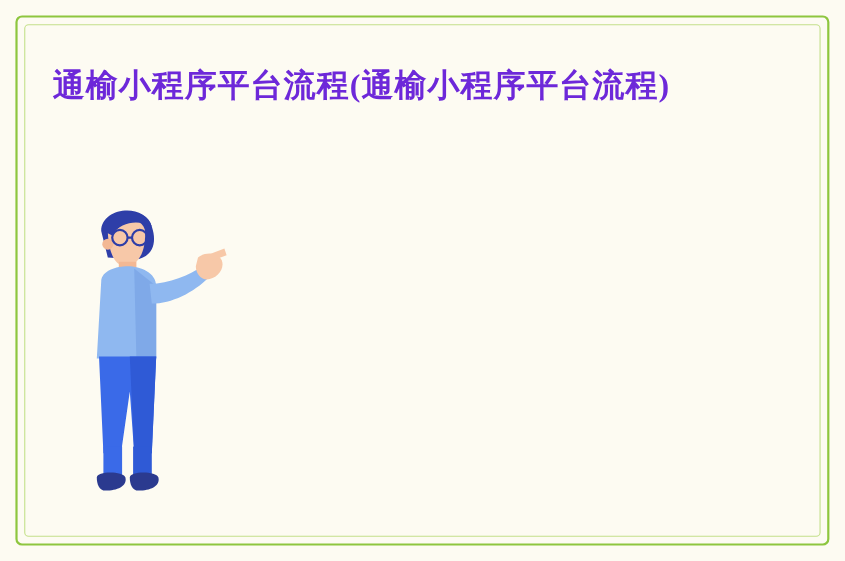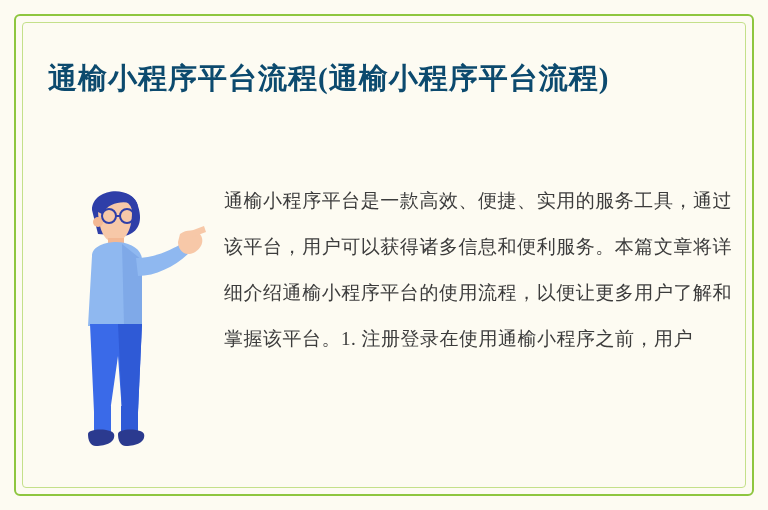--- a/index.html
+++ b/index.html
@@ -43,21 +43,21 @@
     box-sizing: border-box;
   }
   .title {
     position: absolute;
     left: 48px;
     top: 56px;
     width: 680px;
     font-size: 29px;
     line-height: 44px;
     font-weight: bold;
-    color: #0c4a6e;
+    color: #6d28d9;
     letter-spacing: 1px;
     font-family: "Liberation Serif", serif;
   }
   .illustration {
     position: absolute;
     left: 62px;
     top: 176px;
     width: 150px;
     height: 290px;
   }
@@ -115,15 +115,14 @@
       <path d="M56 148 L80 148 L76 236 L60 236 Z" fill="#2f5ad6"></path>
 
       <rect x="32" y="230" width="17" height="30" fill="#3a6ae8"></rect>
       <rect x="59" y="230" width="17" height="30" fill="#2f5ad6"></rect>
 
       <path d="M26 258 C26 252, 50 252, 52 258 C54 266, 44 270, 34 270 C28 270, 26 264, 26 258 Z" fill="#2b3a8f"></path>
       <path d="M56 258 C56 252, 80 252, 82 258 C84 266, 74 270, 64 270 C58 270, 56 264, 56 258 Z" fill="#2b3a8f"></path>
     </svg>
   </div>
 
-  <div class="body-text">通榆小程序平台是一款高效、便捷、实用的服务工具，通过该平台，用户可以获得诸多信息和便利服务。本篇文章将详细介绍通榆小程序平台的使用流程，以便让更多用户了解和掌握该平台。1. 注册登录在使用通榆小程序之前，用户</div>
 
 </div>
 
 </body></html>

